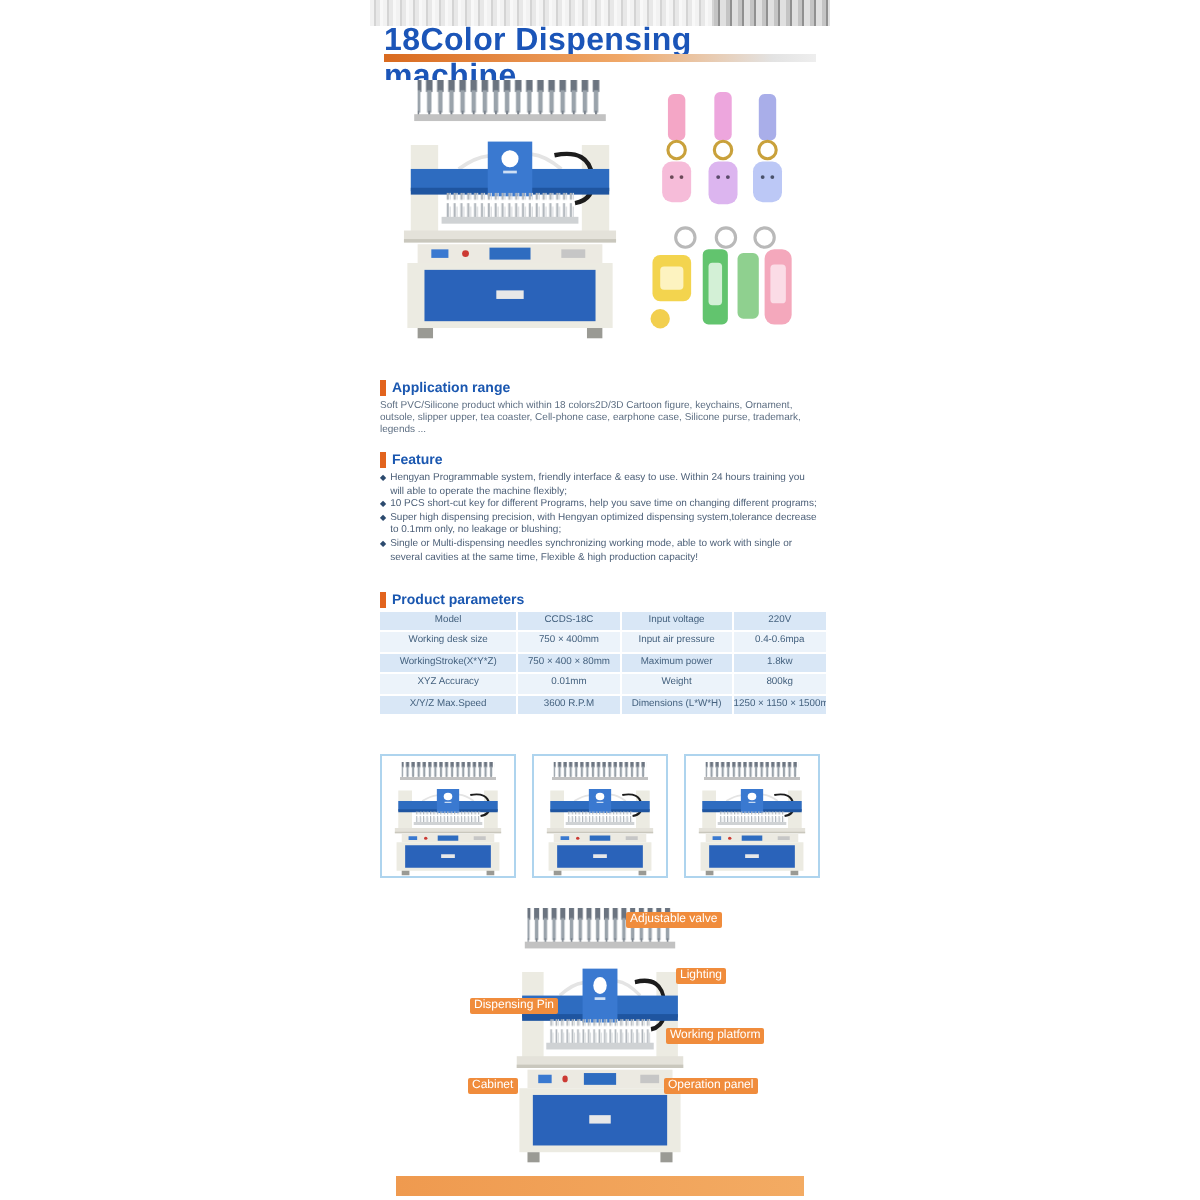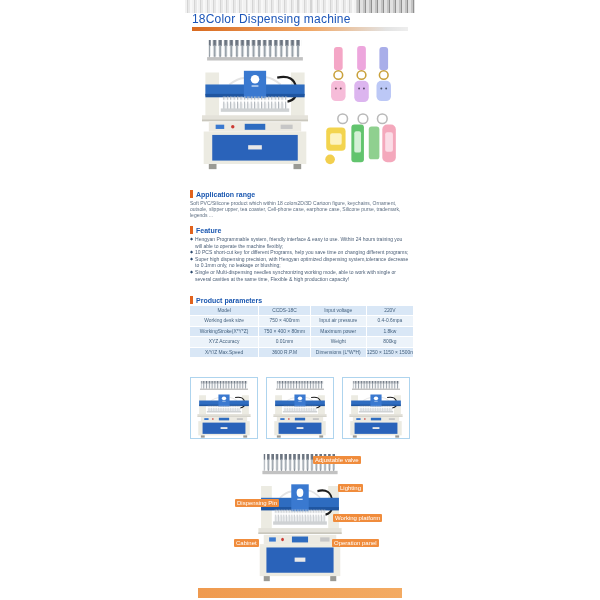--- a/index.html
+++ b/index.html
@@ -6,21 +6,21 @@
   #page{position:relative;width:600px;height:600px;background:#fff;overflow:hidden;
         font-family:"Liberation Sans", sans-serif;}
 
   
   .top-strip{position:absolute;left:185px;top:0;width:230px;height:13px;
     background:repeating-linear-gradient(90deg,#f2f2f2 0 2px,#d4d4d4 2px 3px,#e8e8e8 3px 5px,#f8f8f8 5px 6.5px);}
   .strip-dark{position:absolute;right:0;top:0;width:58px;height:13px;
     background:repeating-linear-gradient(90deg,#c4c4c4 0 2px,#909090 2px 3px,#e0e0e0 3px 6px);}
 
   .page-title{position:absolute;left:192px;top:12px;width:220px;
-    font-size:12px;font-weight:normal;color:#1b55b8;letter-spacing:.2px;}
+    font-size:16px;font-weight:bold;color:#1b55b8;letter-spacing:.2px;}
   .title-rule{position:absolute;left:192px;top:27px;width:216px;height:4px;
     background:linear-gradient(to right,#d96a1f,#f0a868 55%,#e3e3e3 90%,#eee);}
 
   
   .main-photo{position:absolute;left:190px;top:40px;width:130px;height:130px;
     display:flex;align-items:center;justify-content:center;background:#fff;}
   .keychain{position:absolute;left:318px;width:88px;height:58px;}
   .keychain-1{top:46px;}
   .keychain-2{top:112px;}
   .keychain svg{width:100%;height:100%;}

